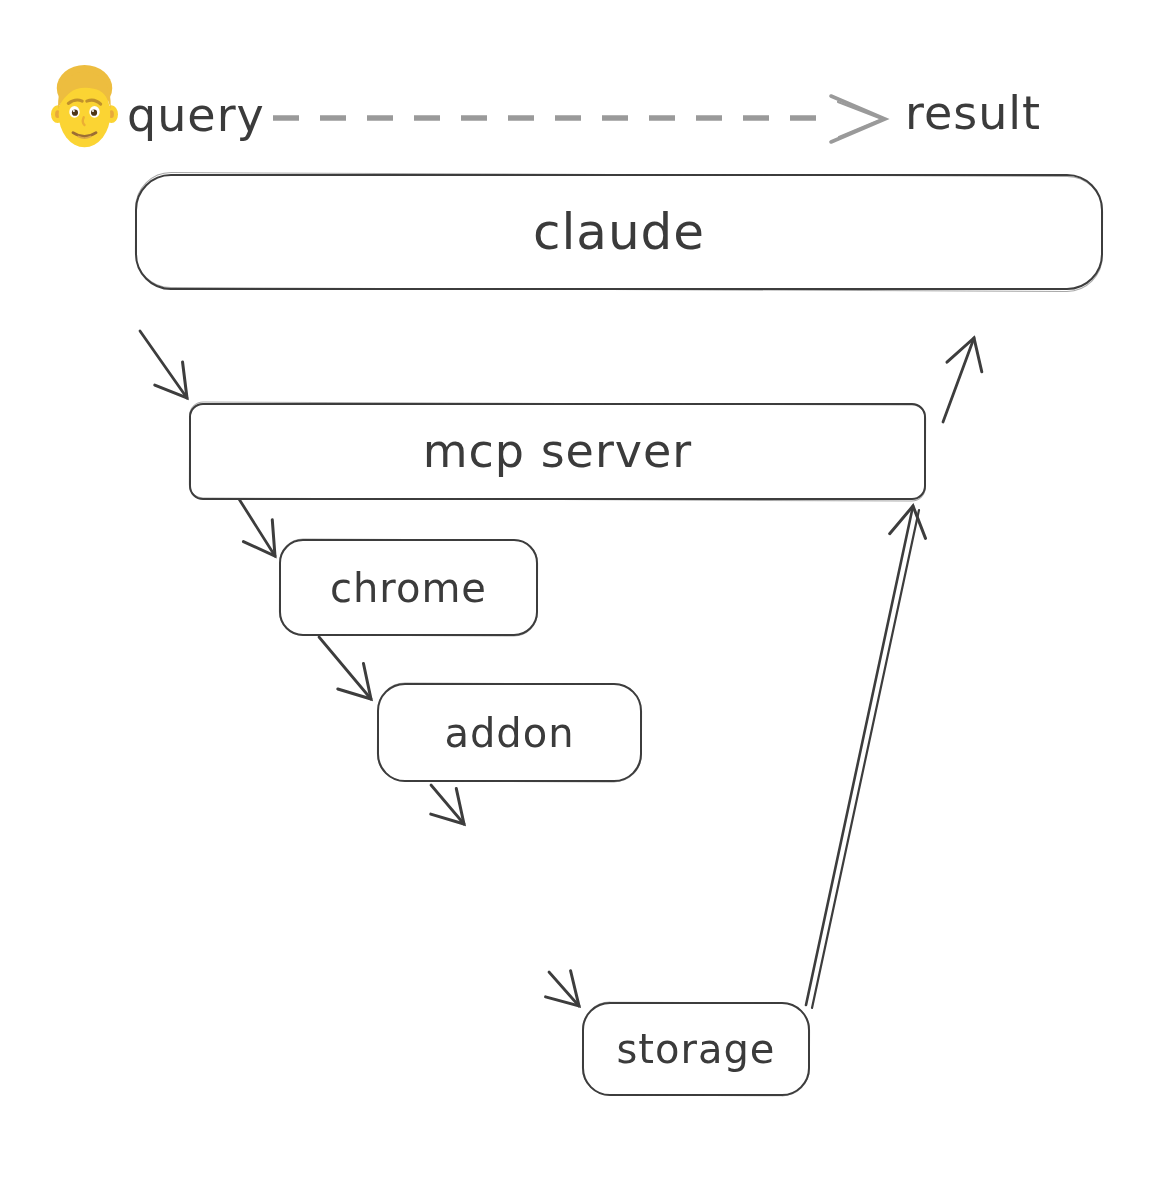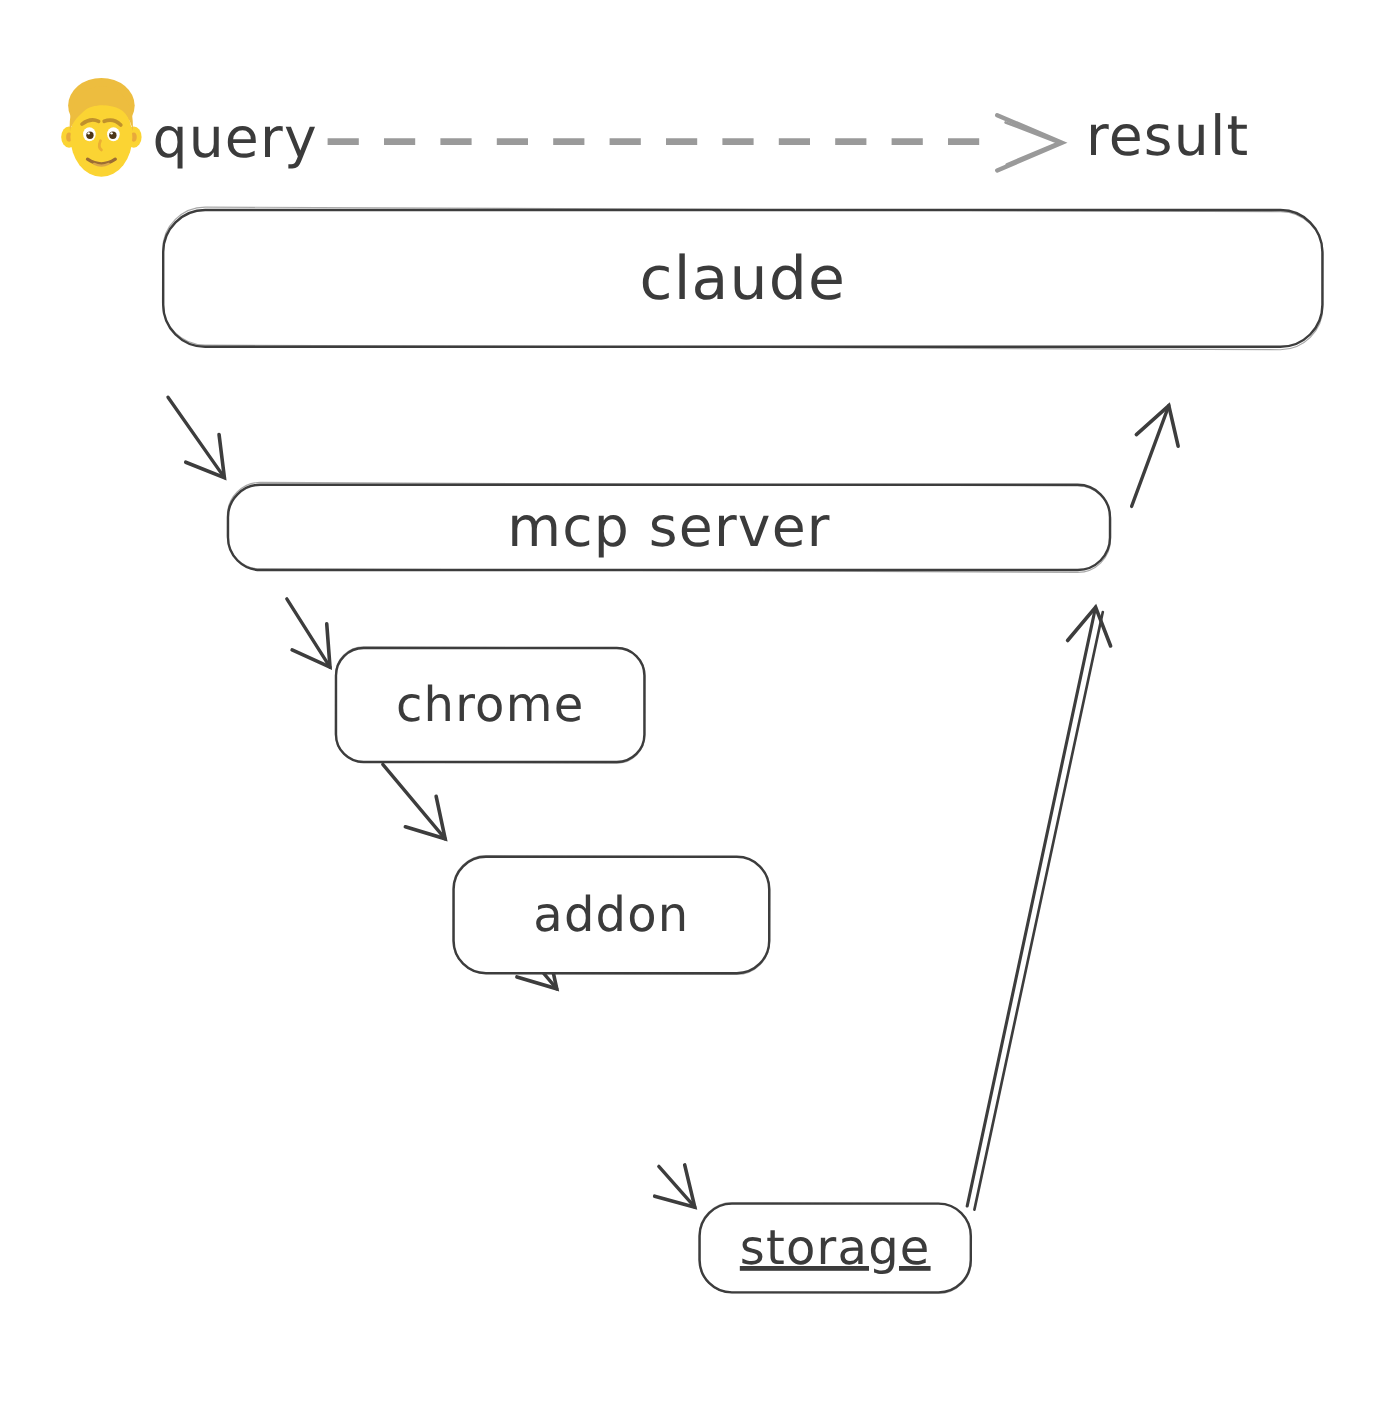--- a/index.html
+++ b/index.html
@@ -38,29 +38,29 @@
     transform: rotate(0.25deg);
     pointer-events: none;
   }
   .node .label {
     letter-spacing: 1px;
     text-align: center;
     line-height: 1.45;
   }
   .node-claude   { left: 96px;  top: 174px;  width: 968px; height: 116px; border-radius: 36px; margin-left: 39px; }
   .node-claude .label { font-size: 50px; }
-  .node-mcp      { left: 189px; top: 403px;  width: 737px; height: 73px;  border-radius: 28px; }
+  .node-mcp      { left: 189px; top: 403px;  width: 737px; height: 97px;  border-radius: 14px; }
   .node-mcp .label { font-size: 46px; }
   .node-chrome   { left: 279px; top: 539px;  width: 259px; height: 97px;  border-radius: 24px; }
   .node-chrome .label { font-size: 40px; }
-  .node-addon    { left: 377px; top: 713px;  width: 265px; height: 99px;  border-radius: 28px; }
+  .node-addon    { left: 377px; top: 683px;  width: 265px; height: 99px;  border-radius: 28px; }
   .node-addon .label { font-size: 40px; }
   .node-native   { left: 472px; top: 812px;  width: 266px; height: 155px; border-radius: 32px; }
   .node-native .label { font-size: 40px; width: 185px; }
-  .node-storage  { left: 582px; top: 1002px; width: 228px; height: 76px; border-radius: 28px; text-decoration: underline; }
+  .node-storage  { left: 582px; top: 1002px; width: 228px; height: 94px; border-radius: 28px; }
   .node-storage .label { font-size: 40px; }
 
   .flow-label {
     position: absolute;
     font-size: 46px;
     letter-spacing: 1px;
     color: #3b3b3b;
     white-space: nowrap;
   }
   .label-query  { left: 127px; top: 88px; }

